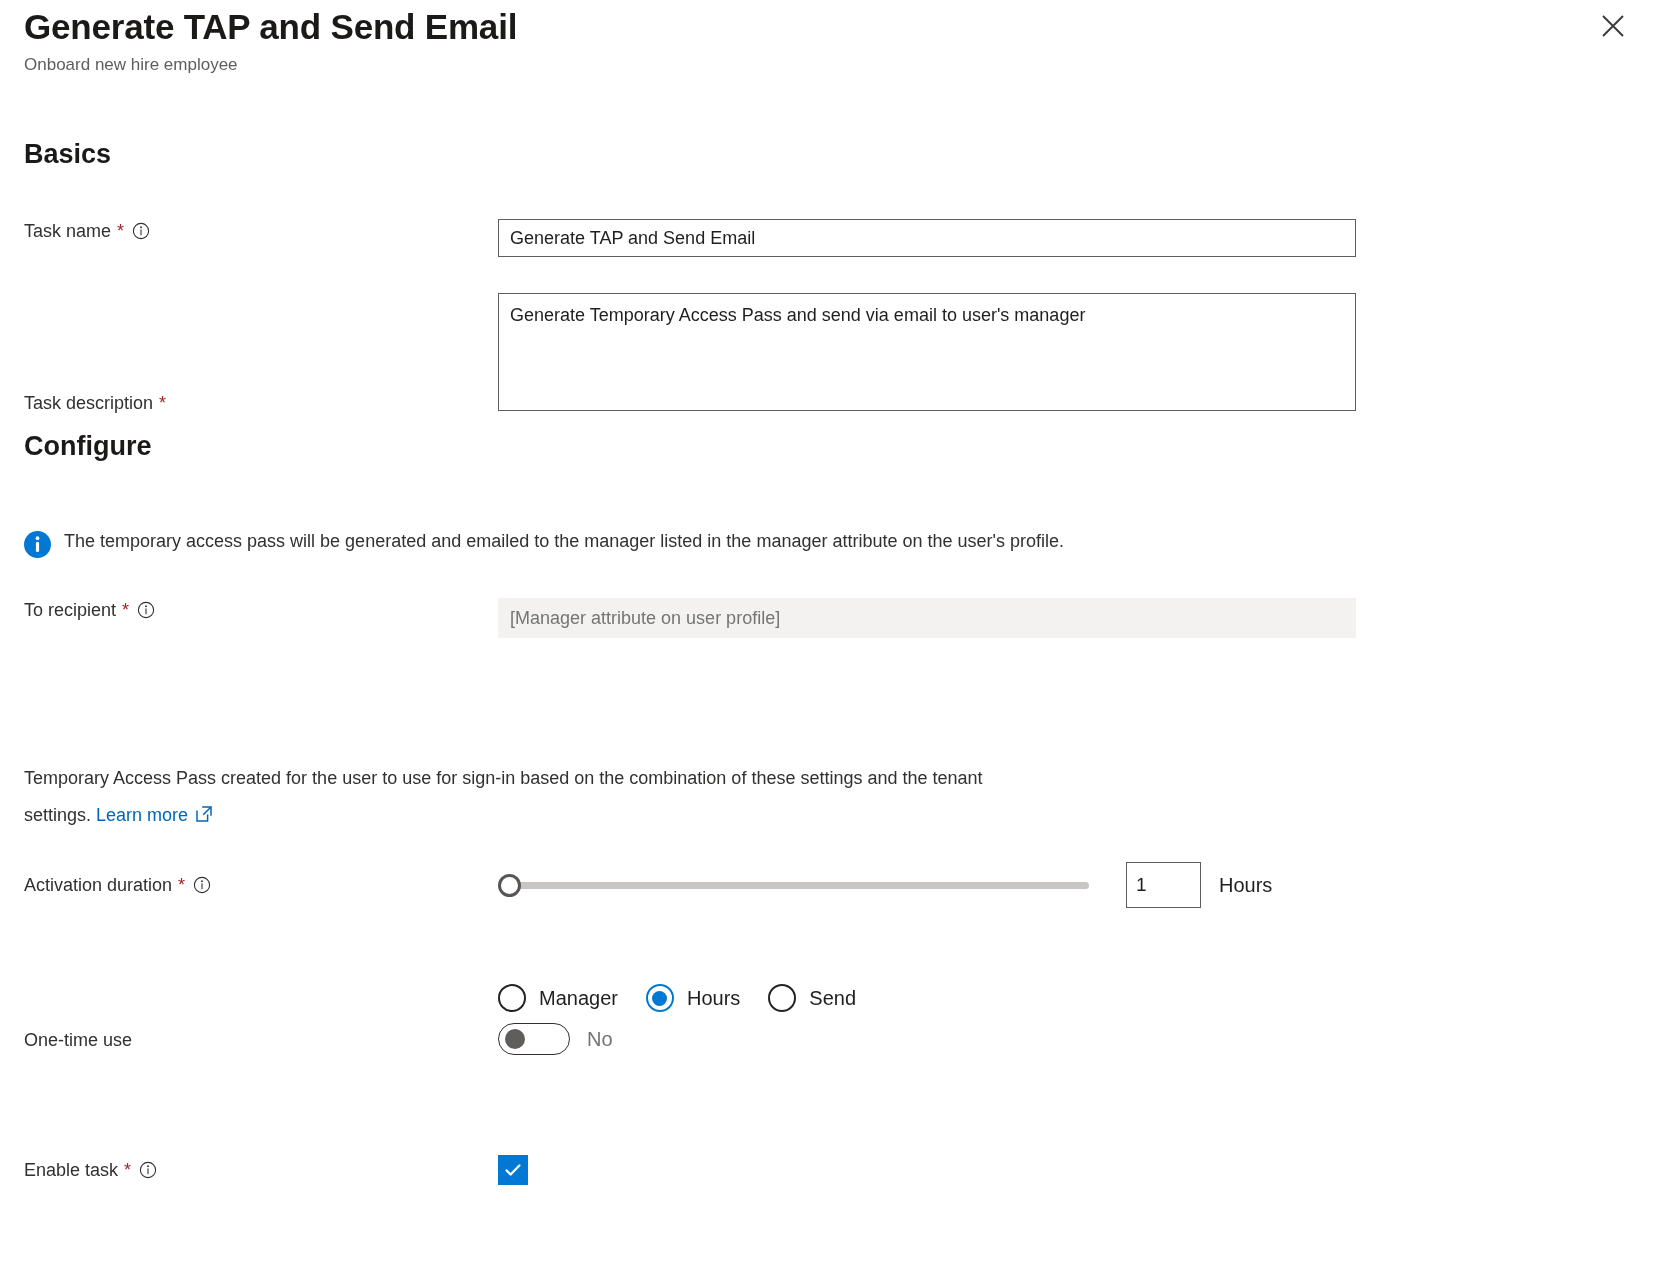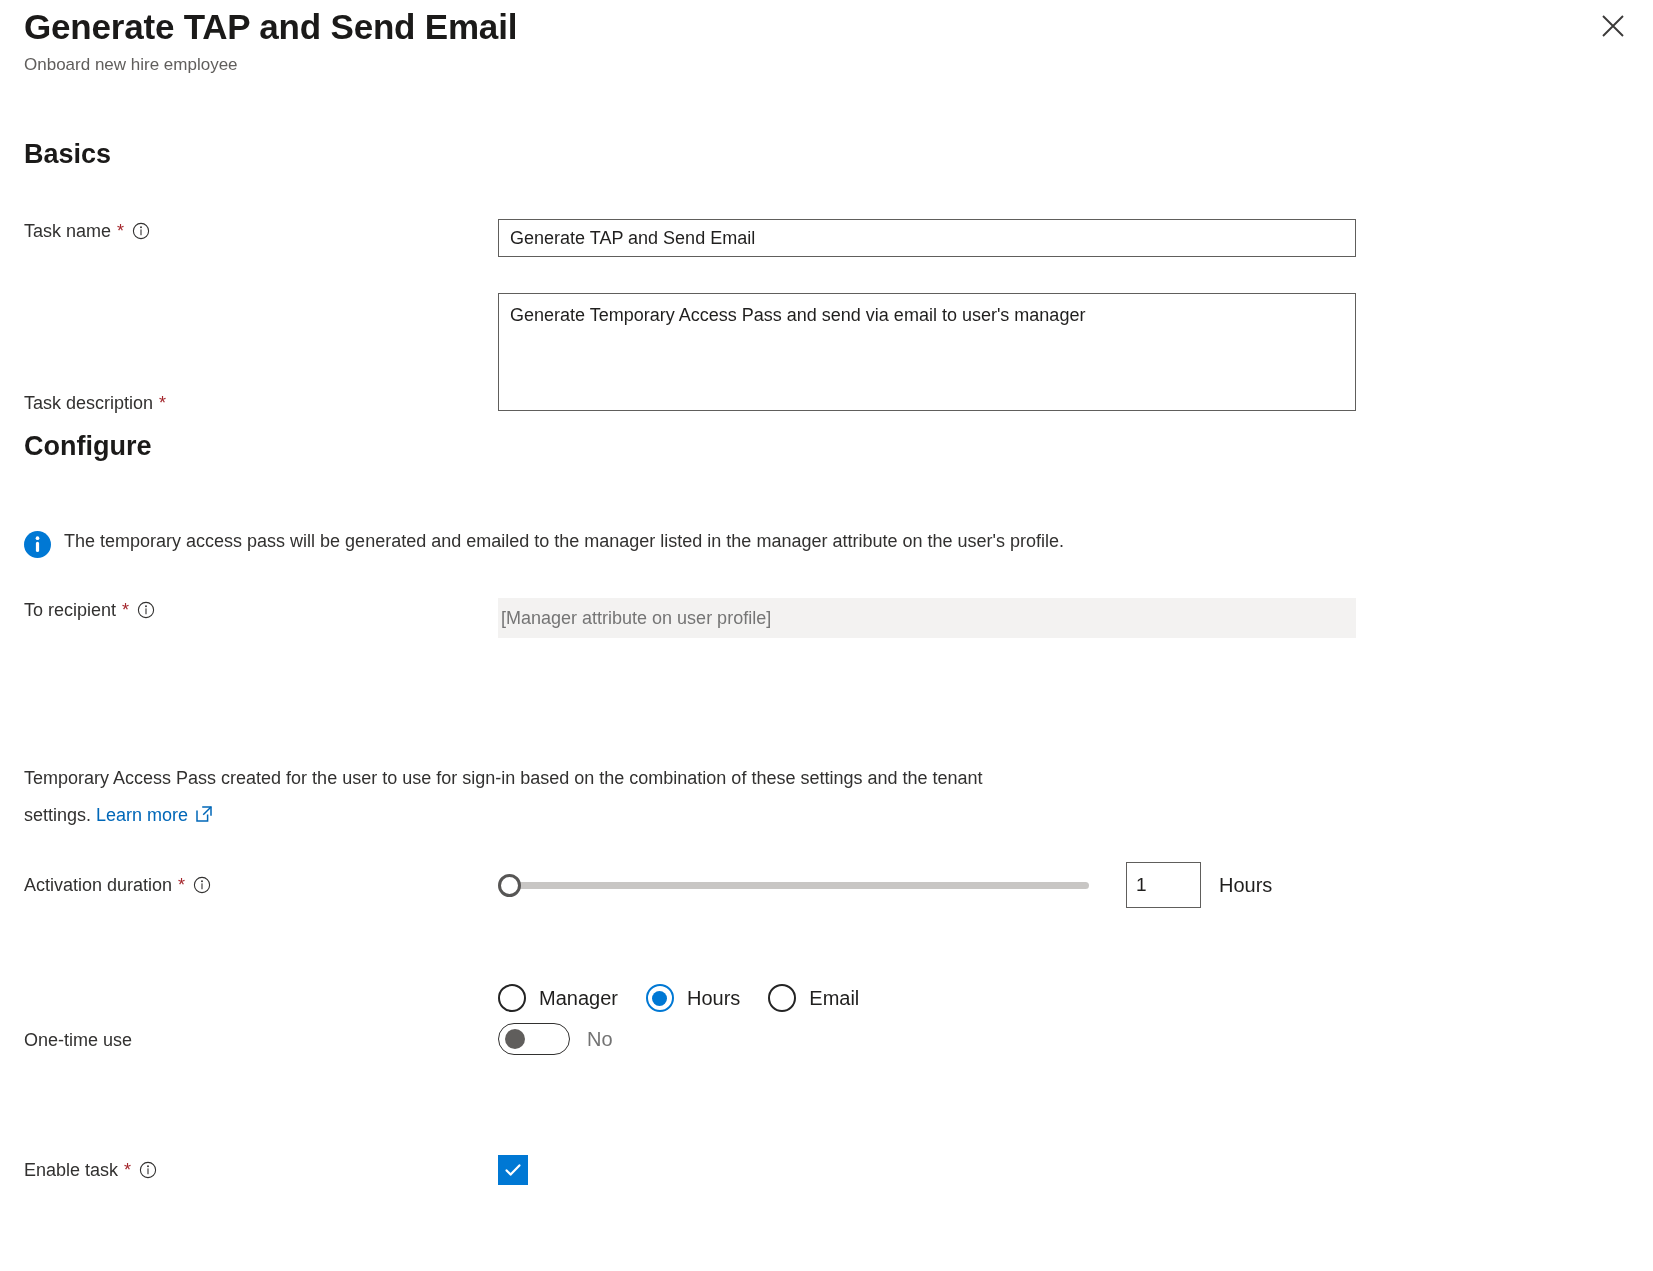--- a/index.html
+++ b/index.html
@@ -116,21 +116,21 @@
     line-height: 26px;
   }
   .tinput-disabled {
     width: 858px;
     height: 40px;
     border: 1px solid transparent;
     background: #f3f2f1;
     font-family: "Liberation Sans", sans-serif;
     font-size: 18px;
     color: #a19f9d;
-    padding: 0 2px;
+    padding: 0 11px;
     outline: none;
     cursor: not-allowed;
   }
 
   
   .banner {
     position: absolute;
     top: 528px; left: 24px; right: 24px;
     display: flex;
     align-items: flex-start;
@@ -416,21 +416,21 @@
           <span class="radio-label">Manager</span>
         </div>
         <div class="radio-item checked">
           <span class="radio-circle">
               <span class="radio-dot"></span>
             </span>
           <span class="radio-label">Hours</span>
         </div>
         <div class="radio-item">
           <span class="radio-circle"></span>
-          <span class="radio-label">Email</span>
+          <span class="radio-label">Send</span>
         </div>
       </div>
     </div>
   </div>
 
   <div class="row" style="top:1023px;">
     <div class="lbl-col" style="line-height:34px;">
       <span class="lbl-text">One-time use</span>
     </div>
     <div class="ctl-col">

